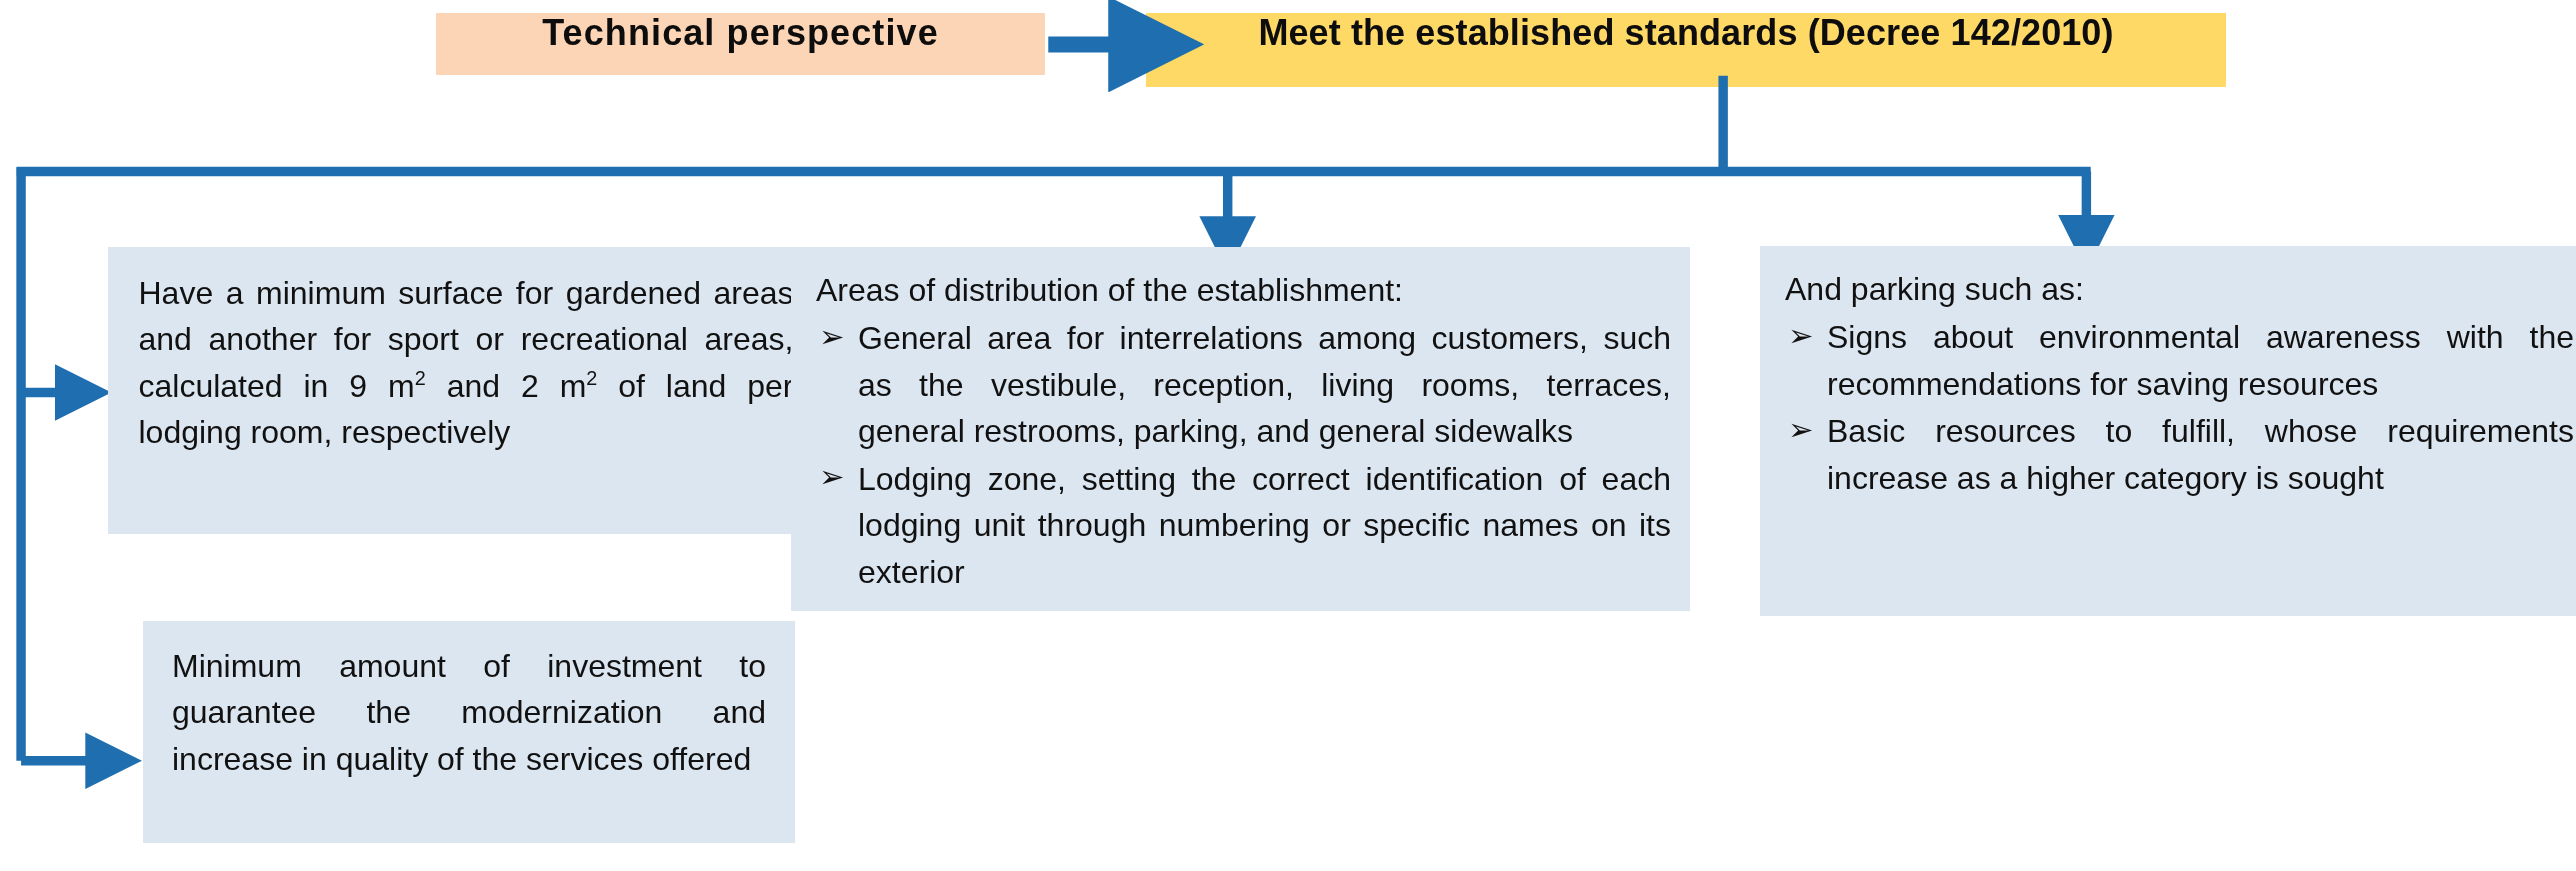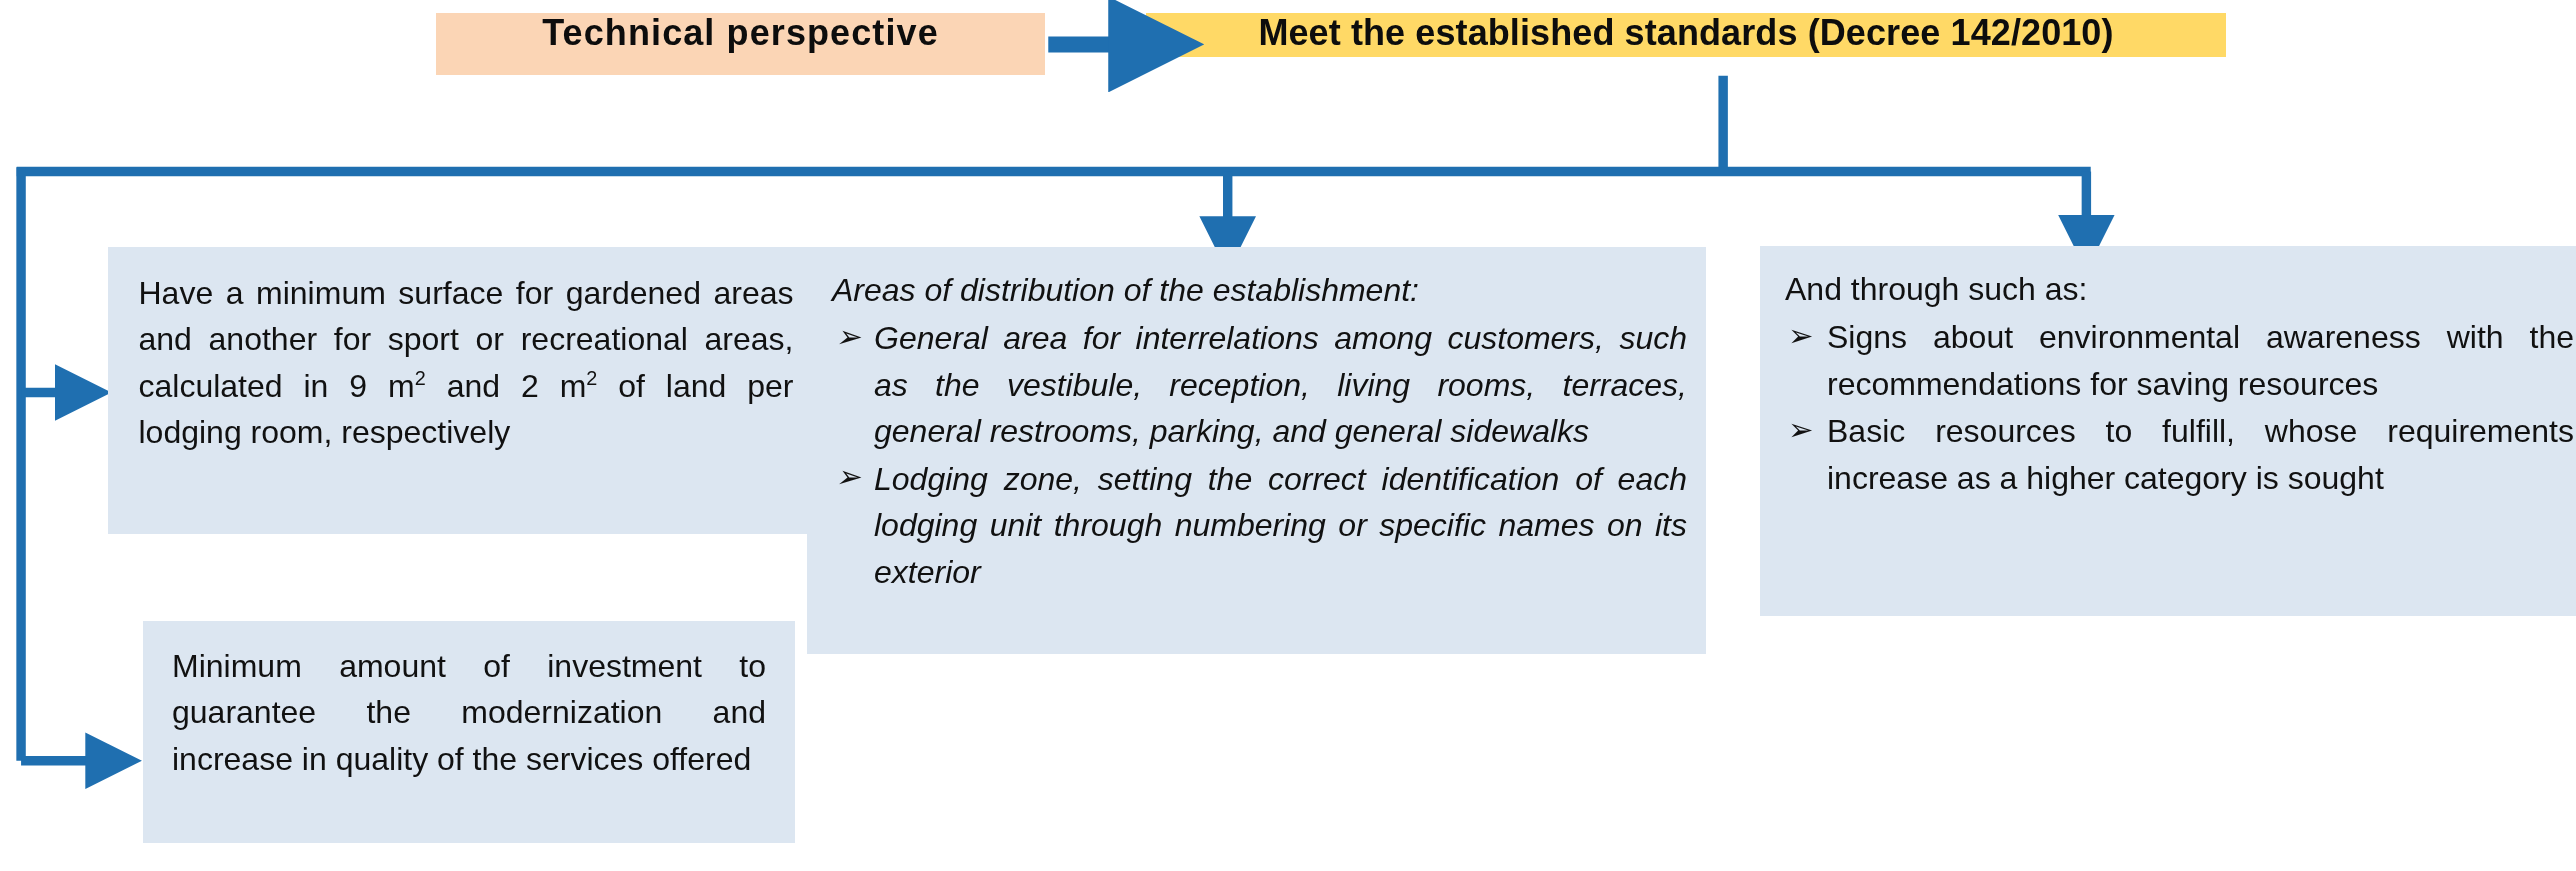--- a/index.html
+++ b/index.html
@@ -35,21 +35,21 @@
     width: 609px;
     height: 62px;
     background: #fbd5b5;
     font-size: 36px;
   }
   #box-technical .lbl { letter-spacing: 1.1px; }
   #box-standards {
     left: 1146px;
     top: 13px;
     width: 1080px;
-    height: 44px;
+    height: 74px;
     background: #ffd966;
     font-size: 36px;
   }
 
   
   #connectors {
     position: absolute;
     left: 0;
     top: 0;
     width: 2576px;
@@ -75,26 +75,25 @@
     padding: 23px 30.5px 14.5px 30.5px;
   }
   #box-investment {
     left: 108px;
     top: 621px;
     width: 652px;
     height: 222px;
     padding: 22px 29px 14.5px 29px;
   }
   #box-areas {
-    left: 772px;
+    left: 756px;
     top: 247px;
     width: 899px;
-    height: 407px;
+    height: 364px;
     padding: 20.3px 19px 14.5px 25px;
-    font-style: italic;
   }
   #box-others {
     left: 1725px;
     top: 246px;
     width: 833px;
     height: 370px;
     padding: 20.3px 19px 14.5px 25px;
   }
 
   .para {
@@ -200,21 +199,21 @@
         <span>General area for interrelations among customers, such as the vestibule, reception, living rooms, terraces, general restrooms, parking, and general sidewalks</span>
       </li>
       <li>
         <span class="marker">➢</span>
         <span>Lodging zone, setting the correct identification of each lodging unit through numbering or specific names on its exterior</span>
       </li>
     </ul>
   </div>
 
   <div class="cbox" id="box-others">
-    <p class="heading">And through such as:</p>
+    <p class="heading">And parking such as:</p>
     <ul class="bullets">
       <li>
         <span class="marker">➢</span>
         <span>Signs about environmental awareness with the recommendations for saving resources</span>
       </li>
       <li>
         <span class="marker">➢</span>
         <span>Basic resources to fulfill, whose requirements increase as a higher category is sought</span>
       </li>
     </ul>

